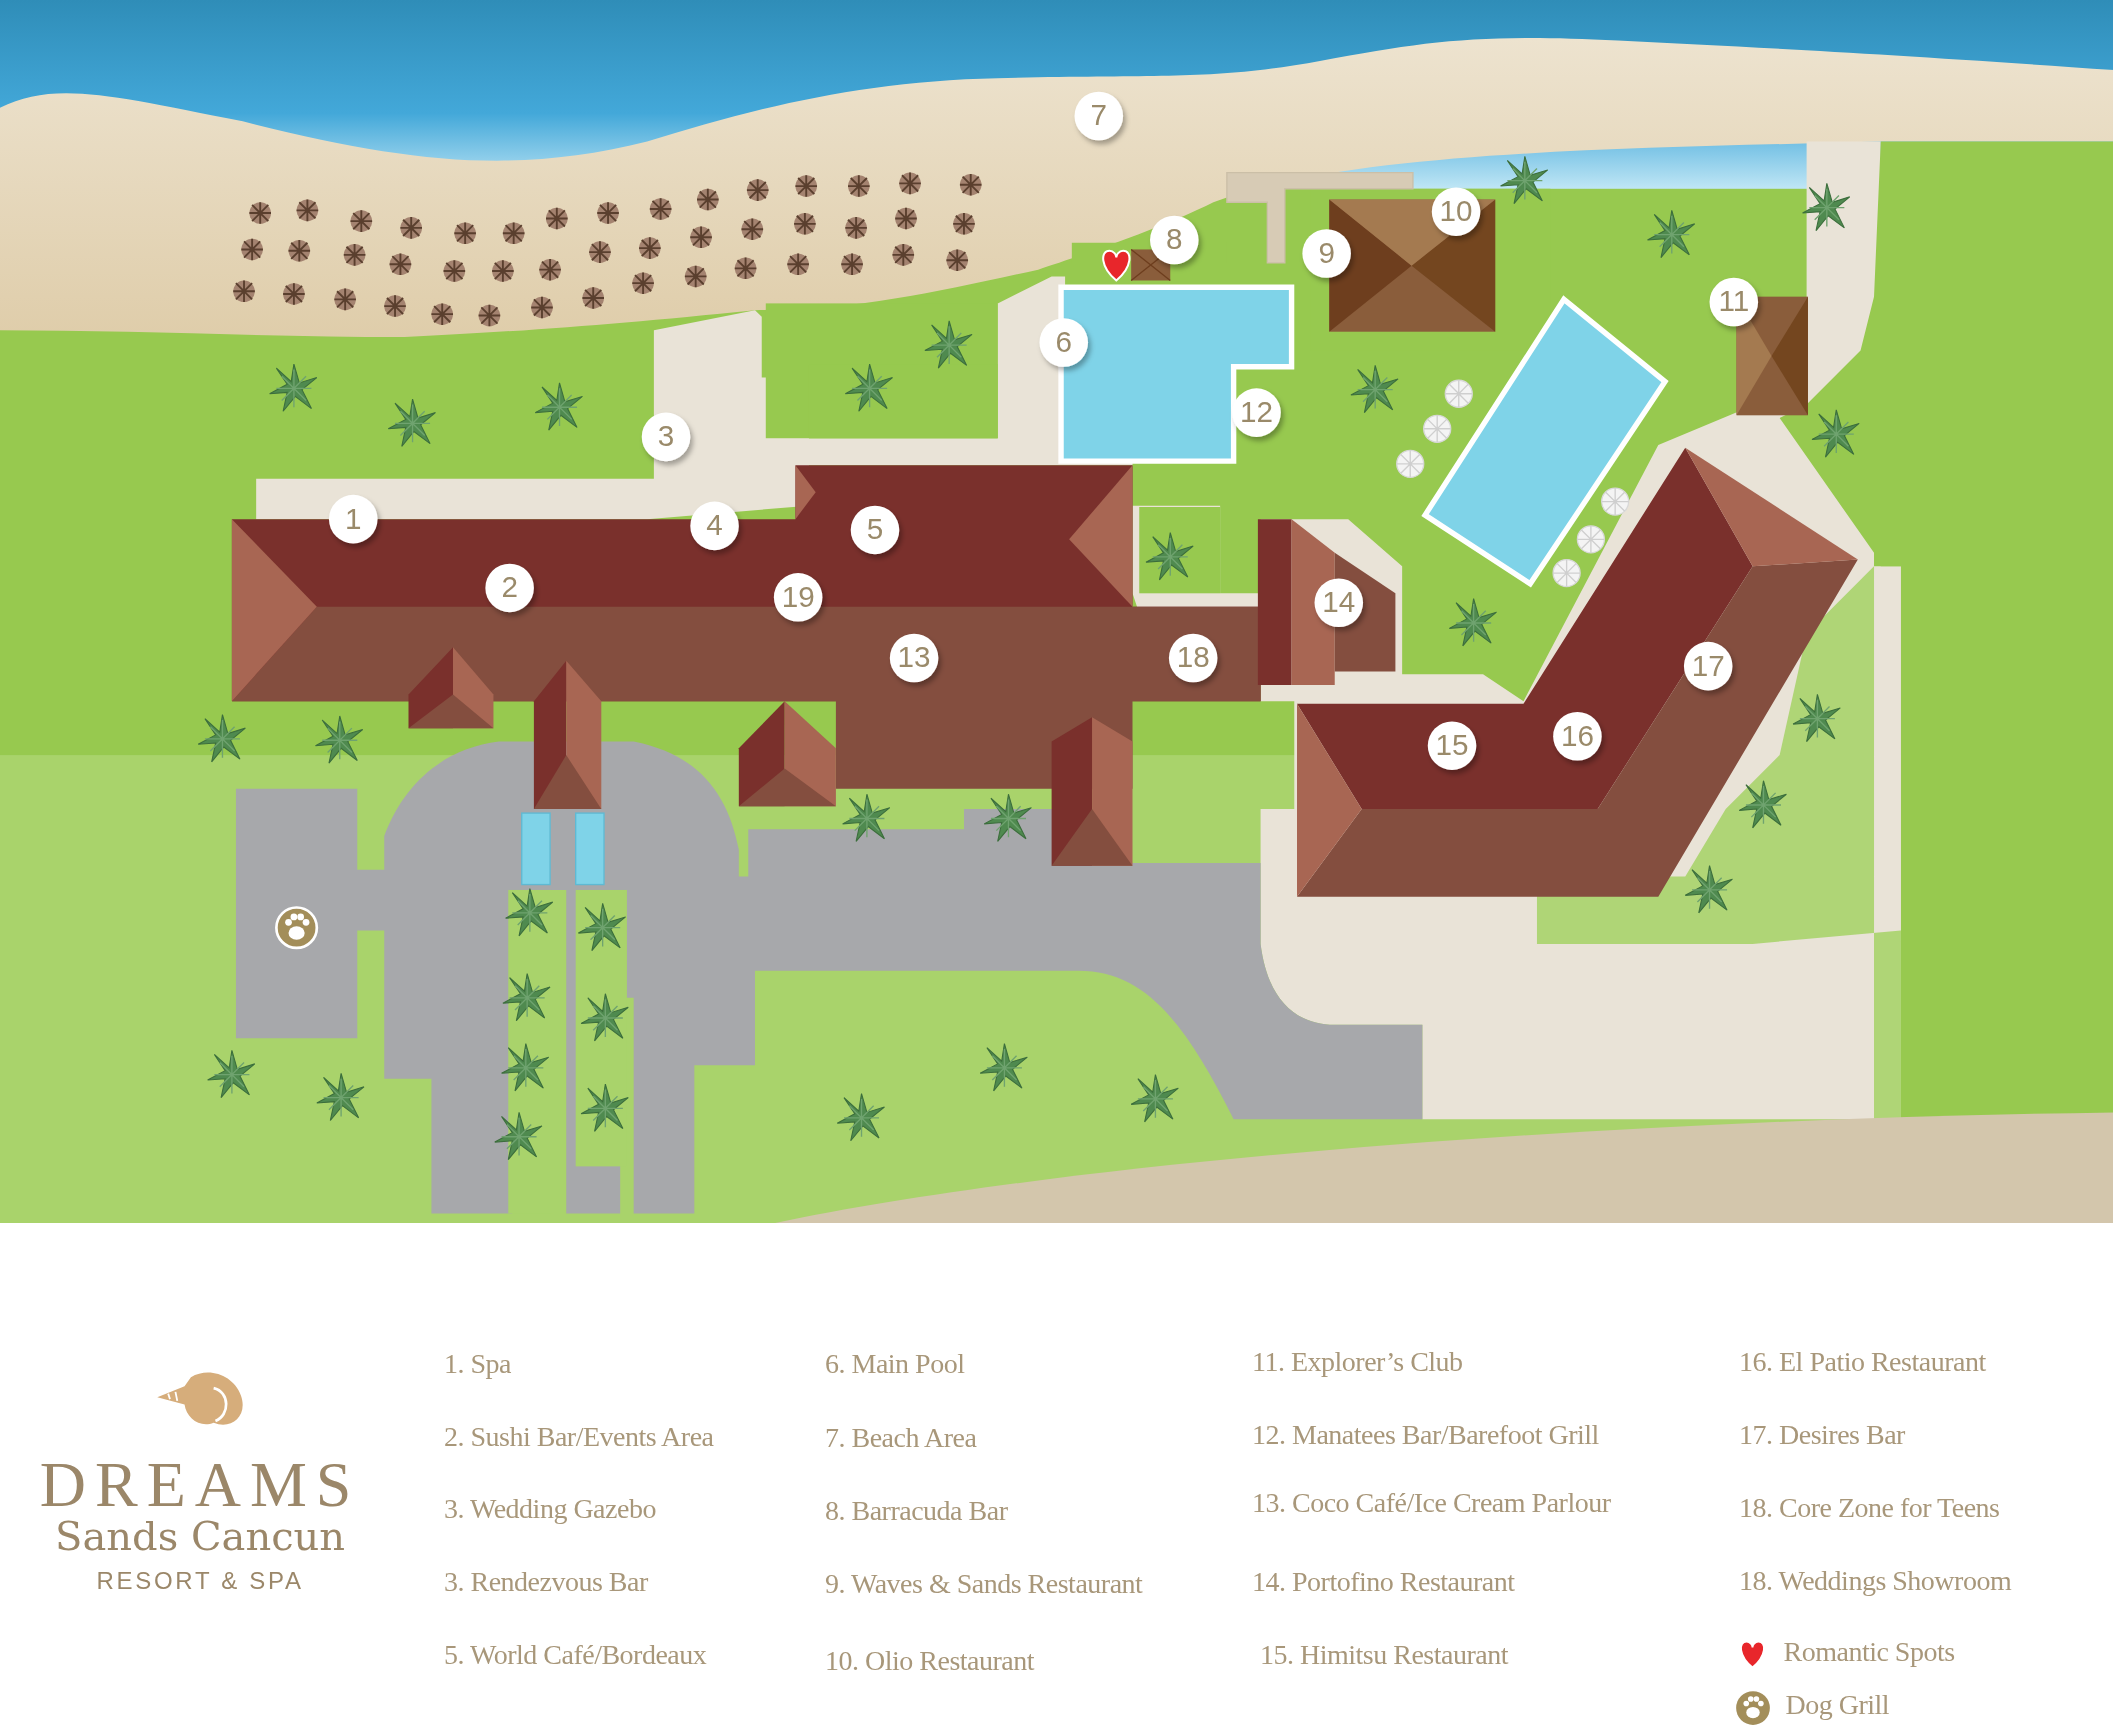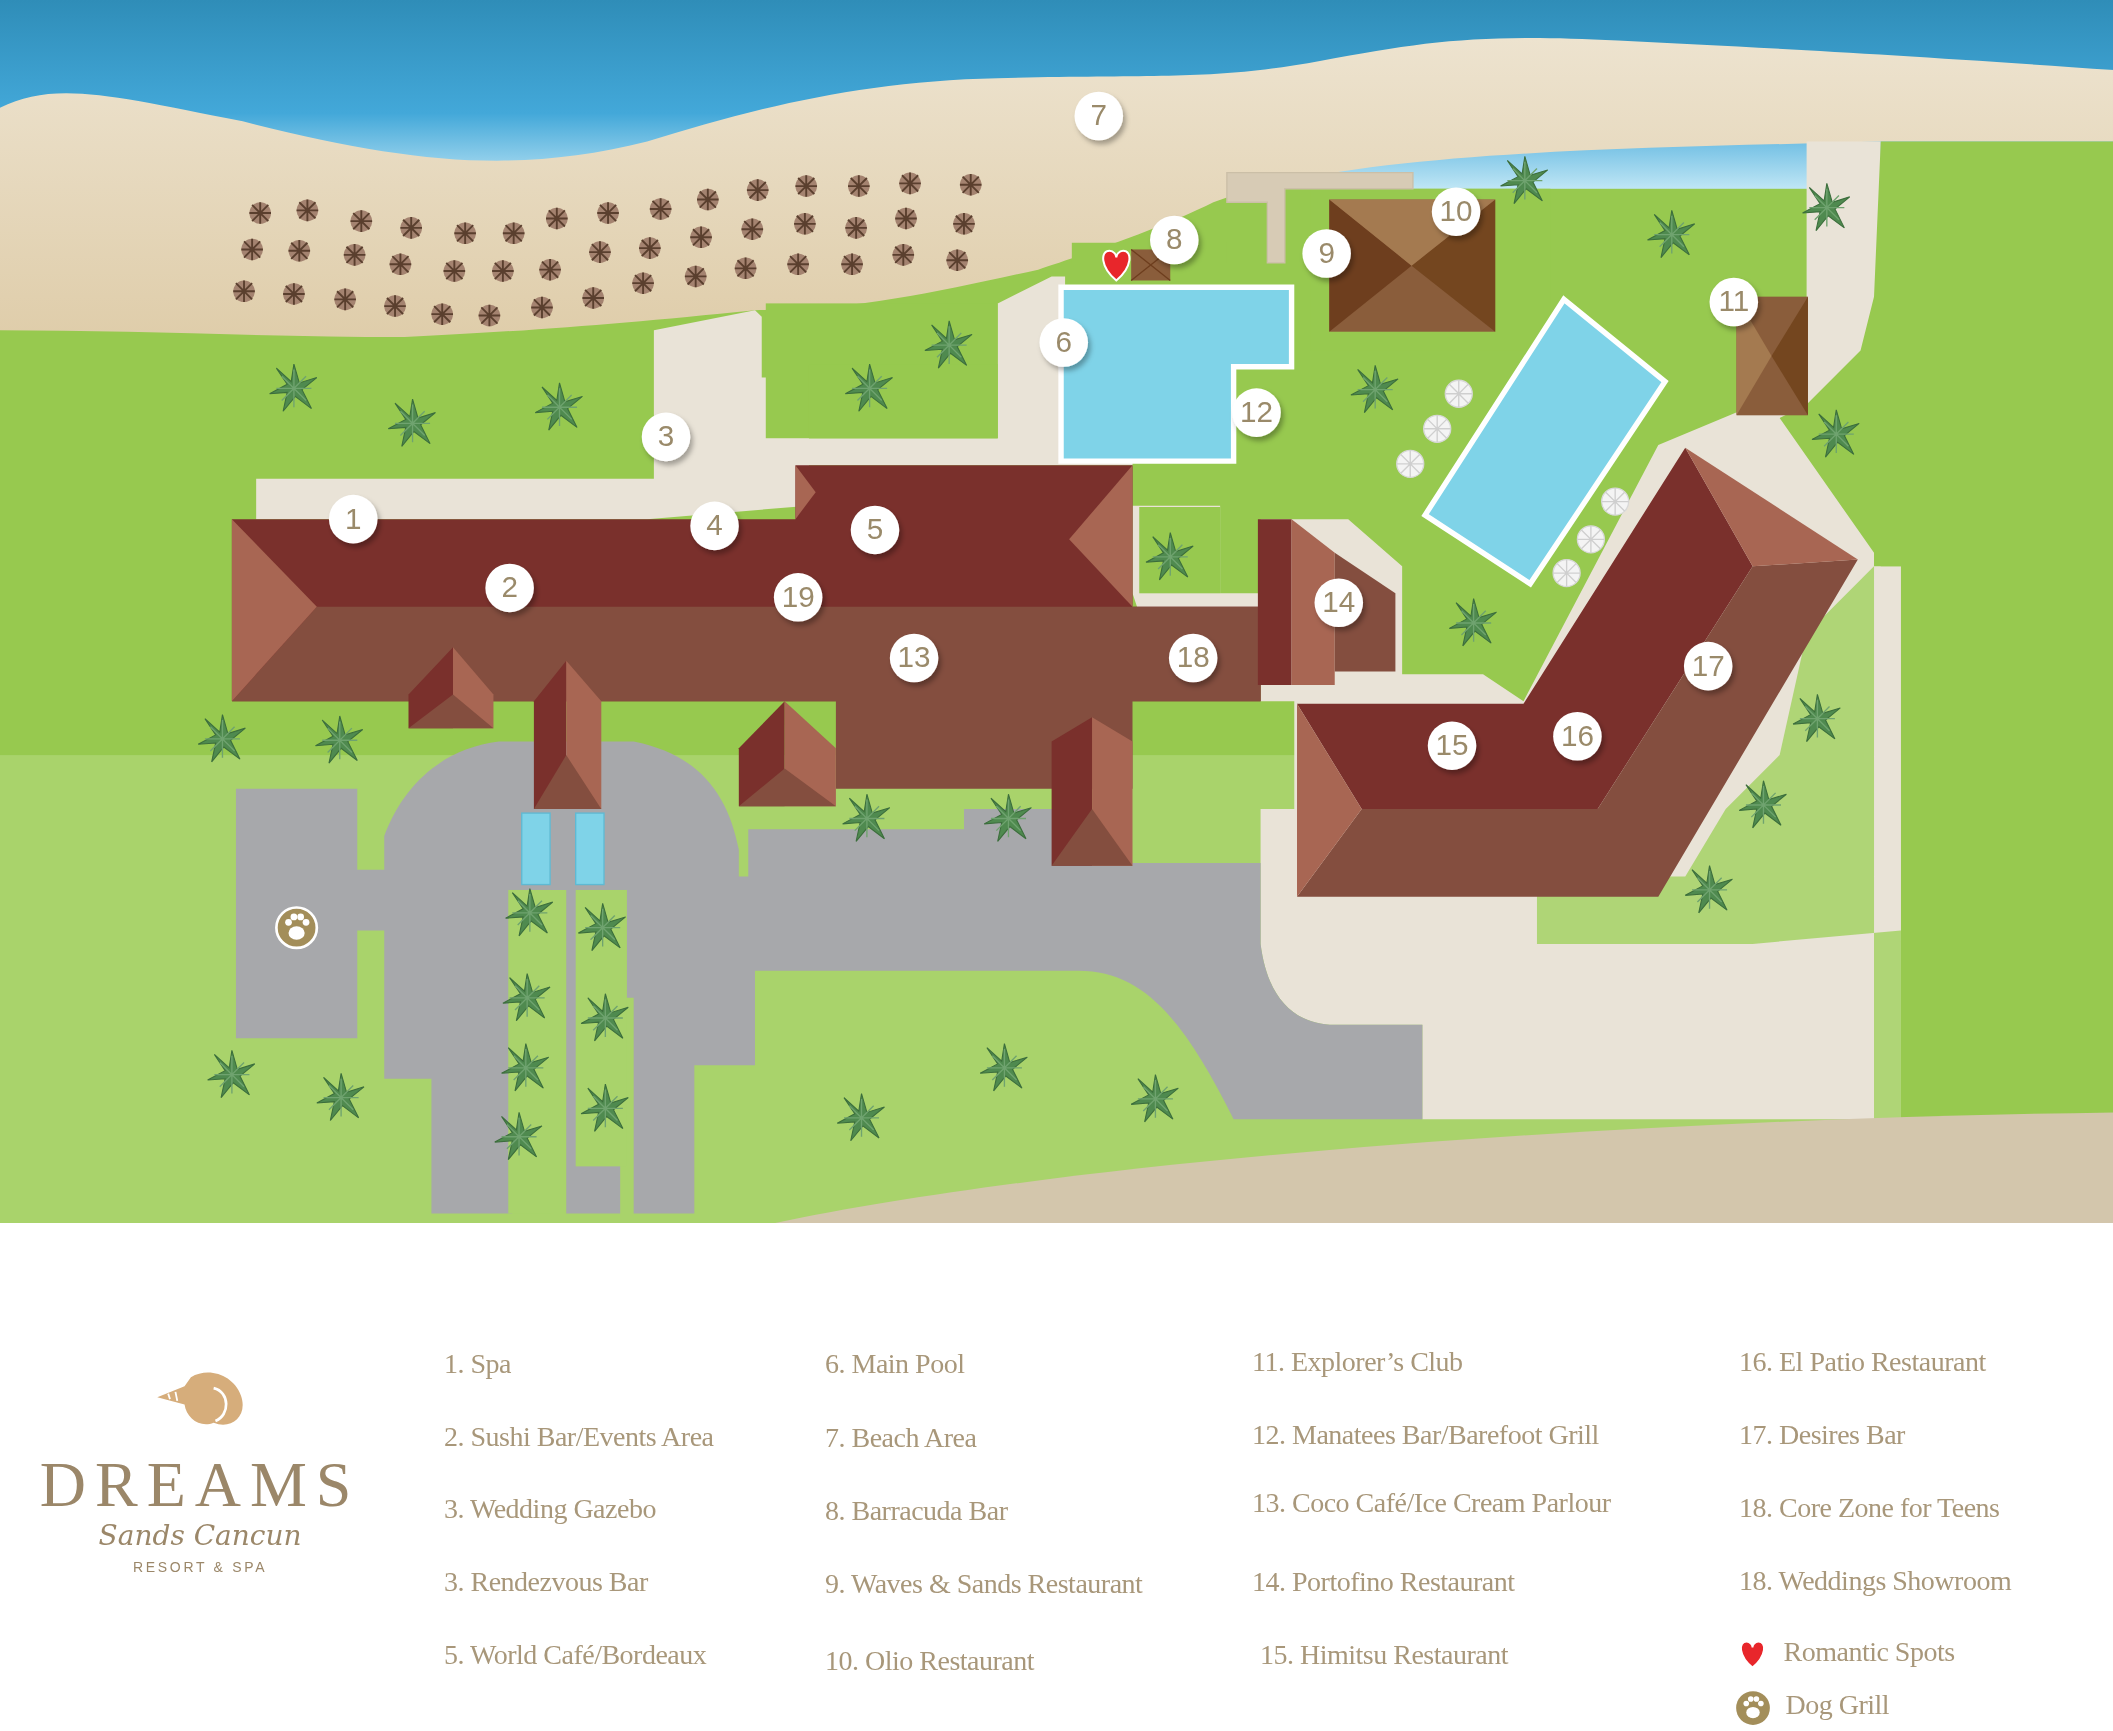--- a/index.html
+++ b/index.html
@@ -4,22 +4,22 @@
 <style>
   html,body{margin:0;padding:0;background:#fff;}
   body{width:2114px;height:1732px;position:relative;overflow:hidden;font-family:"Liberation Sans",sans-serif;}
   #map{position:absolute;left:0;top:0;width:2114px;height:1223px;}
   .marker text{font-family:"Liberation Sans",sans-serif;fill:#9a8a6a;font-size:22px;}
   .legend{position:absolute;top:1327px;left:0;width:2114px;height:405px;}
   .item{position:absolute;white-space:nowrap;color:#a8977a;font-size:28px;font-family:Liberation Serif, serif;letter-spacing:-0.5px;}
   .logo{position:absolute;left:13.6px;top:1368px;width:373px;height:218px;text-align:center;color:#9b8769;}
   .logo .shell{display:block;margin:0 auto;}
   .logo .brand{font-family:"Liberation Serif",serif;font-size:64px;letter-spacing:9px;line-height:64px;margin-top:21px;}
-  .logo .sub{font-family:"DejaVu Serif",serif;font-style:italic;font-size:28px;line-height:42px;margin-top:-1.8px;}
-  .logo .rs{font-family:"Liberation Sans",sans-serif;font-size:14px;letter-spacing:2.7px;margin-top:2px;}
+  .logo .sub{font-family:"DejaVu Serif",serif;font-size:40px;line-height:42px;margin-top:-1.8px;}
+  .logo .rs{font-family:"Liberation Sans",sans-serif;font-size:24px;letter-spacing:2.7px;margin-top:10px;}
   .leg-icon{display:inline-block;vertical-align:middle;margin-right:14.5px;}
 </style>
 </head>
 <body>
 
 <svg id="map" viewBox="0 0 1568 907" preserveAspectRatio="none" xmlns="http://www.w3.org/2000/svg">
   <defs>
     <linearGradient id="oceanG" x1="0" y1="0" x2="0" y2="1">
       <stop offset="0" stop-color="#2f8db8"></stop>
       <stop offset="0.6" stop-color="#43a8d9"></stop>

